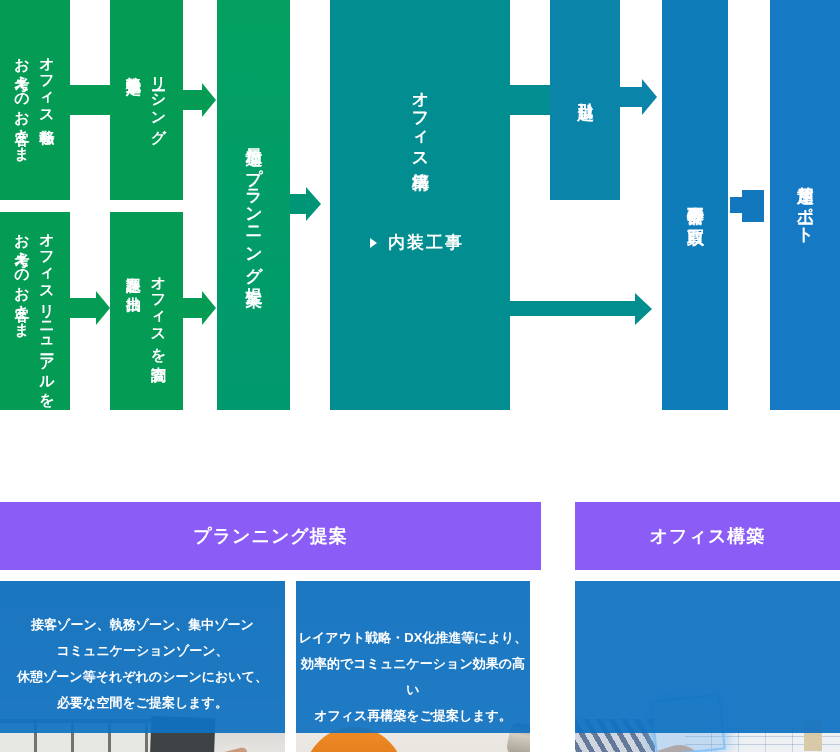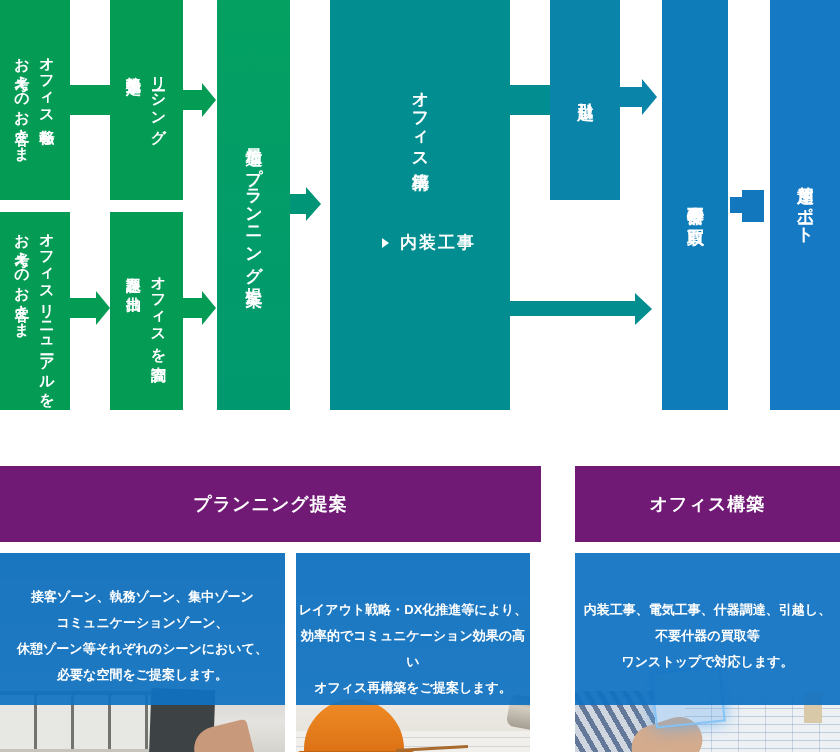--- a/index.html
+++ b/index.html
@@ -20,21 +20,21 @@
   #b-leasing { left:110px; top:0;     width:73px;  height:200px; background:#049b55; }
   #b-survey  { left:110px; top:212px; width:73px;  height:198px; background:#049b55; }
   #b-planning{ left:217px; top:0;     width:73px;  height:410px; background:linear-gradient(180deg,#03a061,#00996f); }
   #b-build   { left:330px; top:0;     width:180px; height:410px; background:#028e90;
                display:flex; flex-direction:column; align-items:center; justify-content:flex-start; }
   #b-moving  { left:550px; top:0;     width:70px;  height:200px; background:#0a84a9; }
   #b-buyback { left:662px; top:0;     width:66px;  height:410px; background:#0d7cb8; }
   #b-support { left:770px; top:0;     width:70px;  height:410px; background:#1579c4; }
 
   #b-build .vtext { margin-top:80px; }
-  .build-list { list-style:none; margin-top:66px; align-self:flex-start; padding-left:52px; }
+  .build-list { list-style:none; margin-top:66px; align-self:flex-start; padding-left:40px; }
   .build-list li { display:flex; align-items:center; gap:11px; height:32px;
                    color:#fff; font-weight:bold; font-size:17px; letter-spacing:2px; }
   .tri { width:0; height:0; border-left:7px solid #fff;
          border-top:5px solid transparent; border-bottom:5px solid transparent; }
 
   
   .conn, .stem, .ahead, .ablock { position:absolute; }
   .ahead { width:0; height:0; }
   #c1  { left:70px;  top:85px;  width:40px;  height:30px; background:#049b55; }
   #c6  { left:510px; top:85px;  width:40px;  height:30px; background:#028e90; }
@@ -51,21 +51,21 @@
   #a7h { left:642px; top:79px;  border-left:15px solid #0a84a9; border-top:18px solid transparent; border-bottom:18px solid transparent; }
   #a8s { left:510px; top:301px; width:125px; height:15px; background:#028e8e; }
   #a8h { left:635px; top:293px; border-left:17px solid #028e8e; border-top:16px solid transparent; border-bottom:16px solid transparent; }
   #a9s { left:730px; top:197px; width:12px;  height:16px; background:#1377bd; }
   #a9h { left:742px; top:190px; width:22px;  height:32px; background:#1377bd; }
 
   
   .section { position:absolute; top:466px; }
   #sec1 { left:0;     width:541px; }
   #sec2 { left:575px; width:265px; }
-  .sec-bar { height:76px; background:#701a75; display:flex; align-items:center; justify-content:center; }
+  .sec-bar { height:68px; background:#8b5cf6; display:flex; align-items:center; justify-content:center;margin-top:36px; }
   .sec-title { color:#fff; font-size:18px; font-weight:bold; letter-spacing:1px; }
   .cards { display:flex; gap:11px; margin-top:11px; }
   .card { position:relative; height:211px; overflow:hidden; background:#dfe3e6; }
   #card1 { width:285px; } #card2 { width:234px; } #card3 { width:265px; }
   .photo { position:absolute; inset:0; z-index:1; }
   .photo > div { position:absolute; }
   .overlay { position:absolute; left:0; right:0; top:0; height:152px;
              background:rgba(16,114,194,0.93); z-index:2; }
   .card-text { position:absolute; left:2px; right:2px; z-index:3; color:#fff; font-weight:bold;
                font-size:13px; line-height:26px; text-align:center; white-space:pre-line; }
@@ -221,21 +221,18 @@
       <div class="card" id="card3">
         <div class="photo">
           <div class="p3-base"></div>
           <div class="p3-plan"></div>
           <div class="p3-shirt"></div>
           <div class="p3-arm"></div>
           <div class="p3-holo"></div>
           <div class="p3-item"></div>
         </div>
         <div class="overlay"></div>
-        <p class="card-text">内装工事、電気工事、什器調達、引越し、
-不要什器の買取等
-ワンストップで対応します。</p>
       </div>
 
     </div>
   </div>
 
 </div>
 
 </body></html>

